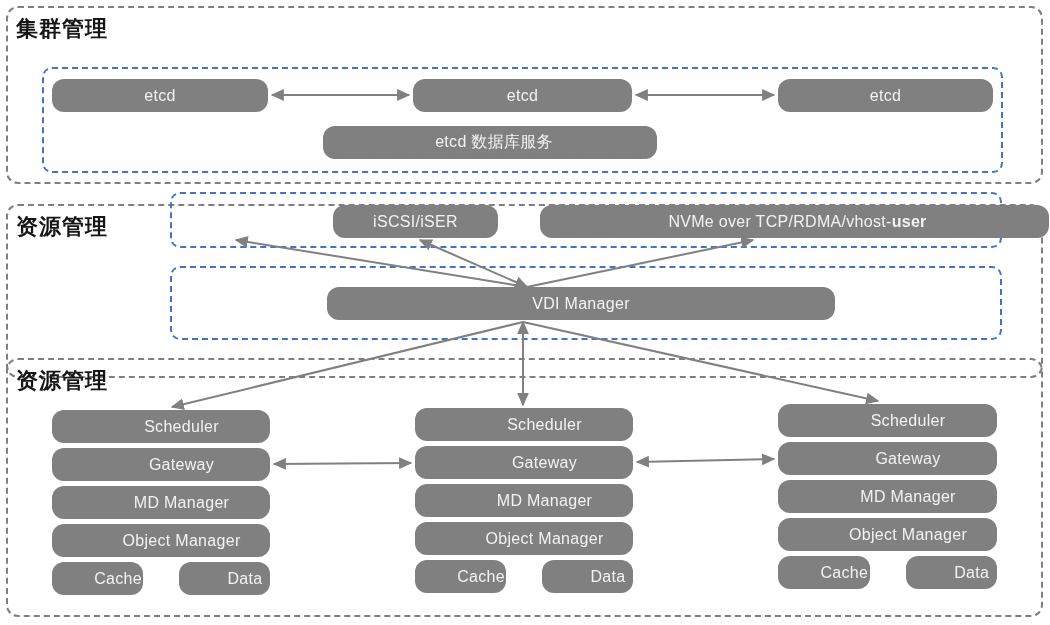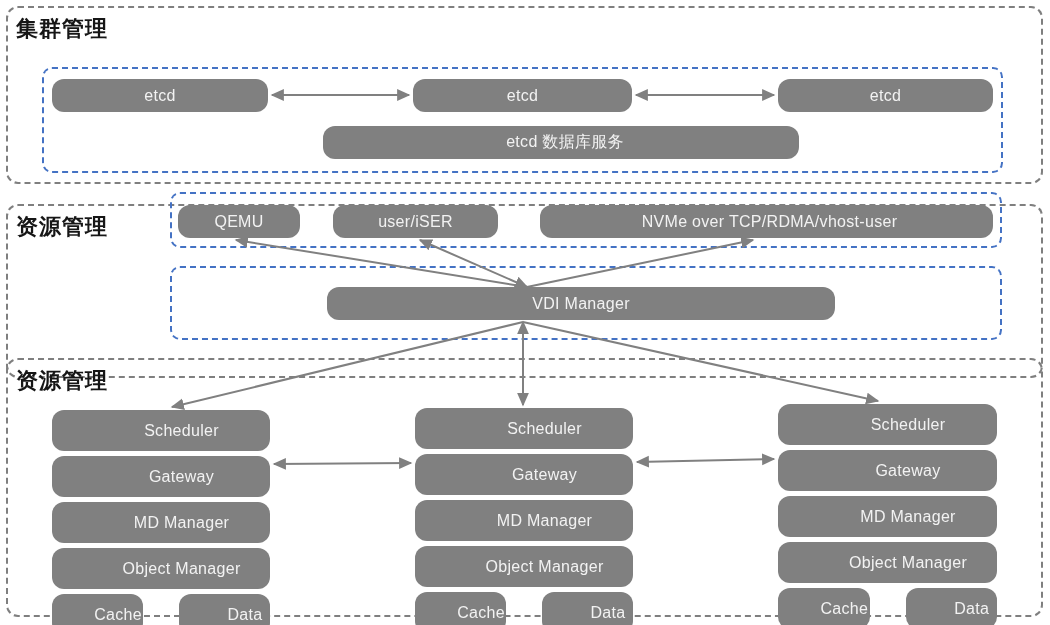--- a/index.html
+++ b/index.html
@@ -29,32 +29,32 @@
   .b3{left:170px;top:266px;width:832px;height:74px;}
   
   .node{
     position:absolute;background:#808080;color:#f2f2f2;border-radius:12px;
     display:flex;align-items:center;justify-content:center;
     font-size:16px;box-sizing:border-box;letter-spacing:.3px;
   }
   .n-etcd1{left:52px;top:79px;width:216px;height:33px;}
   .n-etcd2{left:413px;top:79px;width:219px;height:33px;}
   .n-etcd3{left:778px;top:79px;width:215px;height:33px;}
-  .n-etcddb{left:323px;top:126px;width:476px;height:33px;padding-left:8px;}
+  .n-etcddb{left:323px;top:126px;width:334px;height:33px;padding-left:8px;}
   .n-qemu{left:178px;top:205px;width:122px;height:33px;}
   .n-iscsi{left:333px;top:205px;width:165px;height:33px;}
-  .n-nvme{left:540px;top:205px;width:453px;height:33px;padding-left:6px;}
-  .n-nvme .bold{font-weight:normal;}
+  .n-nvme{left:540px;top:205px;width:509px;height:33px;padding-left:6px;}
+  .n-nvme .bold{font-weight:bold;}
   .n-vdi{left:327px;top:287px;width:508px;height:33px;}
   
   .col{position:absolute;display:flex;flex-direction:column;gap:5px;}
   .col-left{left:52px;top:410px;width:218px;}
   .col-mid{left:415px;top:408px;width:218px;}
   .col-right{left:778px;top:404px;width:219px;}
-  .col .node{position:relative;width:100%;height:41px;padding-left:41px;}
+  .col .node{position:relative;width:100%;height:33px;padding-left:41px;}
   .col .bottom-row{display:flex;justify-content:space-between;gap:36px;}
   .col .bottom-row .node{width:46.5%;}
   
   .arrows{position:absolute;left:0;top:0;pointer-events:none;}
   .arrow{stroke:#808080;stroke-width:2;fill:none;}
 </style>
 </head>
 <body>
 
 <div class="canvas">
@@ -81,25 +81,22 @@
   <div class="node n-etcd2">
     <span>etcd</span>
   </div>
   <div class="node n-etcd3">
     <span>etcd</span>
   </div>
   <div class="node n-etcddb">
     <span>etcd 数据库服务</span>
   </div>
 
-  <div class="node n-qemu">
-    <span>QEMU</span>
-  </div>
   <div class="node n-iscsi">
-    <span>user/iSER</span>
+    <span>iSCSI/iSER</span>
   </div>
   <div class="node n-nvme">
     <span>NVMe over TCP/RDMA/vhost-</span>
       <span class="bold">user</span>
   </div>
   <div class="node n-vdi">
     <span>VDI Manager</span>
   </div>
 
   <div class="col col-left">

